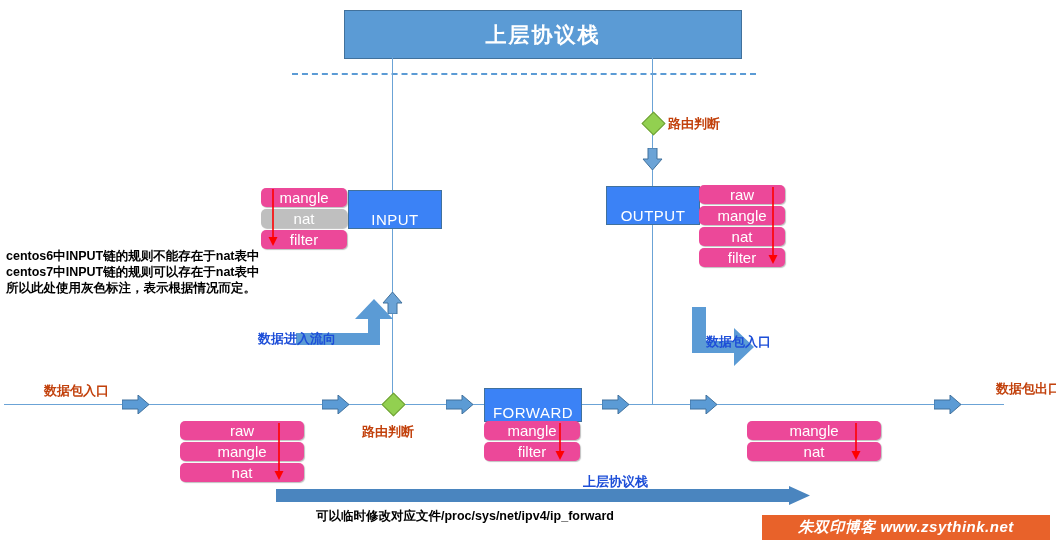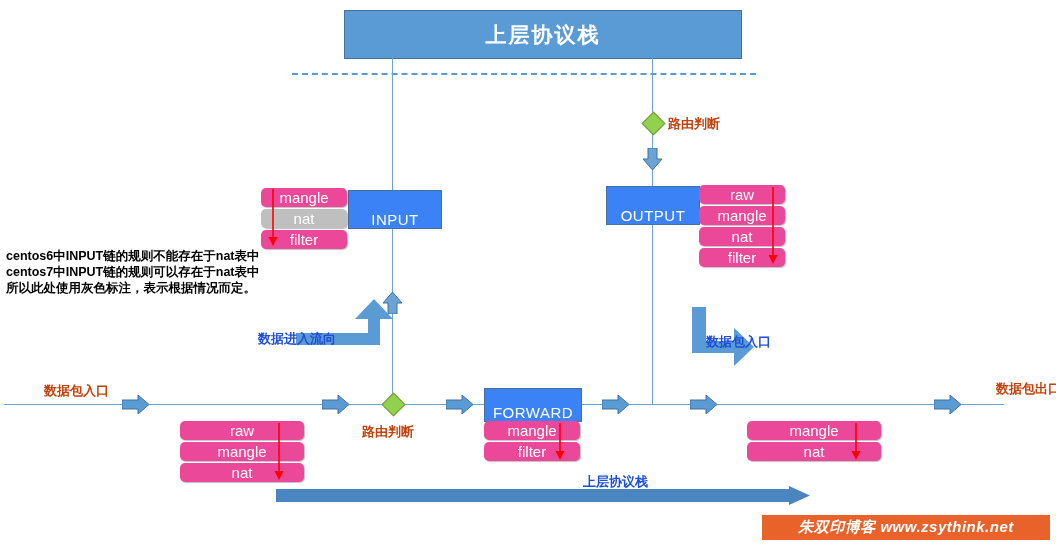--- a/index.html
+++ b/index.html
@@ -250,19 +250,20 @@
       <polygon points="6,37 1.5,28 10.5,28" fill="#ff0000"></polygon>
     </svg>
   </div>
 
   <svg class="abs" style="left:276px; top:486px; width:534px; height:19px;" viewBox="0 0 534 19" preserveAspectRatio="none">
     <polygon points="0,3 513,3 513,0 534,9.5 513,19 513,16 0,16" fill="#4a85bf"></polygon>
   </svg>
   <div class="abs label-blue" style="left:583px; top:473px;">上层协议栈</div>
 
   <div class="abs note-text" style="left:316px; top:508px;">
+    <div>可以临时修改对应文件/proc/sys/net/ipv4/ip_forward</div>
   </div>
 
   <div class="abs watermark">
     <span>朱双印博客 www.zsythink.net</span>
   </div>
 
 </div>
 
 </body></html>

